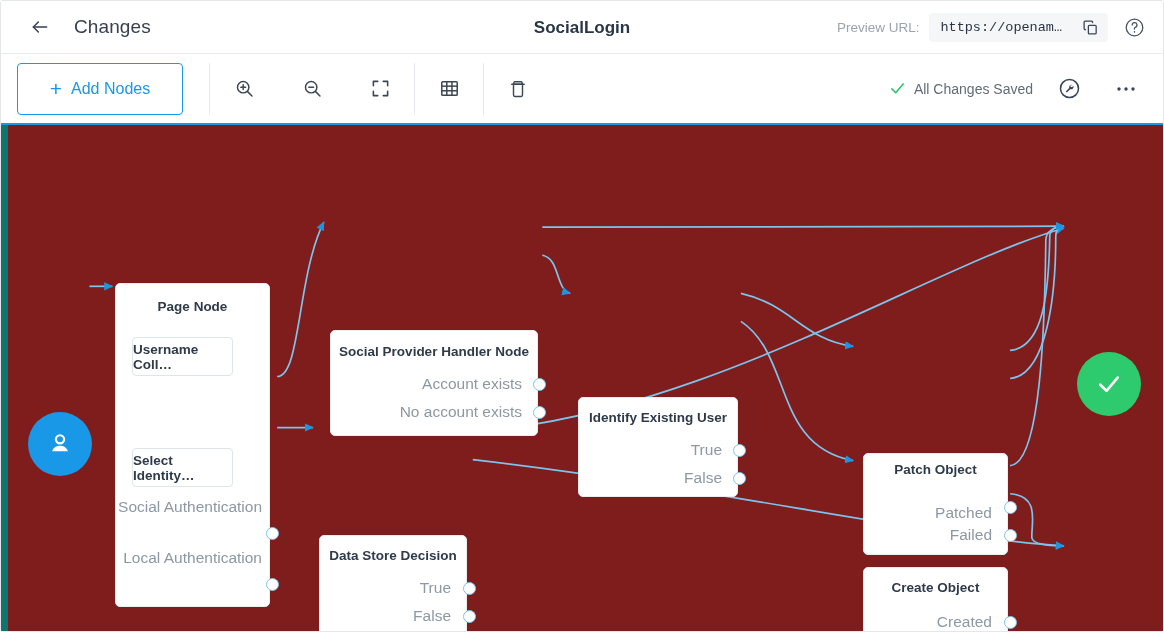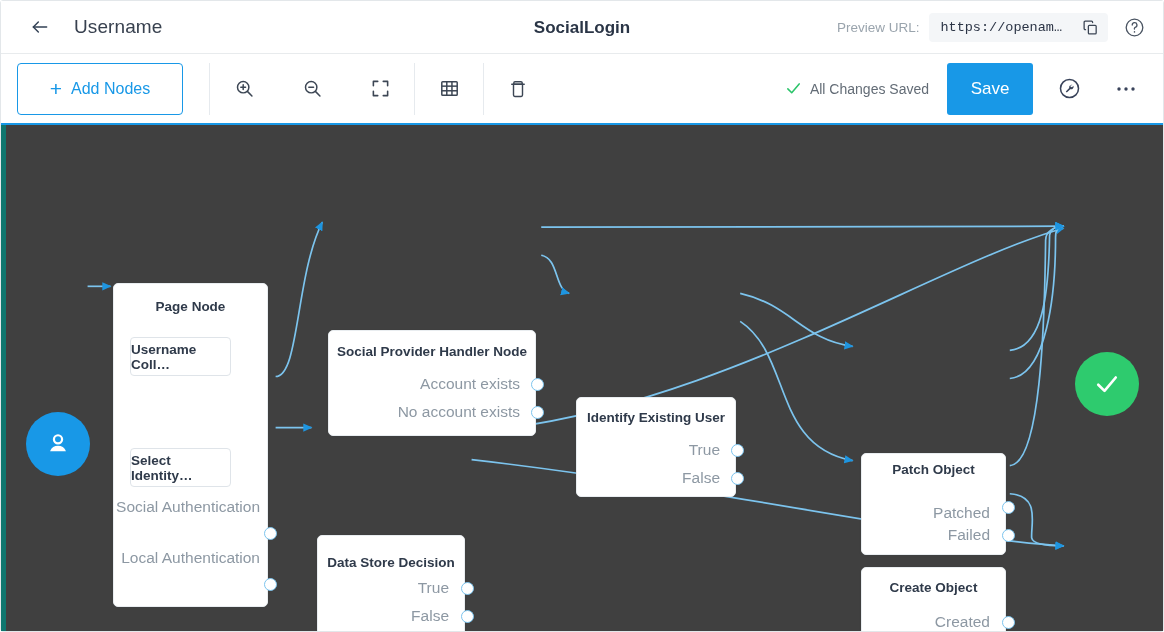--- a/index.html
+++ b/index.html
@@ -111,22 +111,22 @@
     margin-left: 26px; margin-right: 4px;
     width: 30px; height: 30px; cursor: pointer;
     display: flex; align-items: center; justify-content: center;
     color: #39435a; font-size: 21px; letter-spacing: 1.5px;
     line-height: 0.3;
   }
 
   
   .canvas {
     flex: 1 1 auto; position: relative;
-    background: #404040;
-    border-left: 5px solid #0f766e;
+    background: #7f1d1d;
+    border-left: 7px solid #0f766e;
     overflow: hidden;
   }
   .edges { position: absolute; inset: 0; width: 100%; height: 100%; }
 
   .node {
     position: absolute;
     background: #fff;
     border: 1px solid #e9edf0;
     border-radius: 5px;
     box-shadow: 0 1px 3px rgba(40,55,75,.07);
@@ -176,21 +176,21 @@
 
 <div class="app">
 
   <div class="header">
     <div class="back-btn">
       <svg width="20" height="20" viewBox="0 0 24 24" fill="none" stroke="currentColor" stroke-width="1.7" stroke-linecap="round" stroke-linejoin="round">
         <line x1="20" y1="12" x2="4" y2="12"></line>
           <polyline points="10,6 4,12 10,18"></polyline>
       </svg>
     </div>
-    <div class="breadcrumb-title">Username</div>
+    <div class="breadcrumb-title">Changes</div>
     <div class="page-title">SocialLogin</div>
 
     <div class="header-right">
       <span class="preview-label">Preview URL:</span>
       <div class="url-box">
         <span class="url-text">https://openam…</span>
         <span class="copy-icon">
           <svg width="17" height="17" viewBox="0 0 24 24" fill="none" stroke="currentColor" stroke-width="1.8" stroke-linecap="round" stroke-linejoin="round">
             <rect x="9" y="9" width="11" height="12" rx="1.3"></rect>
               <path d="M5 15H4.5A1.5 1.5 0 0 1 3 13.5V4.5A1.5 1.5 0 0 1 4.5 3h9A1.5 1.5 0 0 1 15 4.5V5"></path>
@@ -269,21 +269,20 @@
 
     <div class="save-status">
       <span class="check-glyph">
         <svg width="17" height="17" viewBox="0 0 24 24" fill="none" stroke="currentColor" stroke-width="2.2" stroke-linecap="round" stroke-linejoin="round">
             <polyline points="4,12.5 9.5,18 20,5.5"></polyline>
           </svg>
       </span>
       <span>All Changes Saved</span>
     </div>
 
-    <button class="save-btn">Save</button>
 
     <div class="tool-icon-btn">
       <svg width="23" height="23" viewBox="0 0 24 24" fill="none" stroke="currentColor" stroke-width="1.6" stroke-linecap="round" stroke-linejoin="round">
         <circle cx="12" cy="12" r="9.4"></circle>
         <path d="M15.3 8.3a2.7 2.7 0 0 0-3.6 3.3l-3.6 3.6 1.1 1.1 3.6-3.6a2.7 2.7 0 0 0 3.3-3.6l-1.5 1.5-1.4-.3-.3-1.4z" fill="currentColor" stroke="none"></path>
       </svg>
     </div>
 
     <div class="more-btn">
       <svg width="20" height="6" viewBox="0 0 20 6">
@@ -359,21 +358,21 @@
 
     <div class="node" style="left:570px; top:272px; width:160px; height:100px;">
       <div class="node-title" style="margin-top:12px">Identify Existing User</div>
     </div>
     <div class="outlabel" style="left:578px; top:316px; width:136px;">True</div>
     <div class="outlabel" style="left:578px; top:344px; width:136px;">False</div>
     <div class="port" style="left:725px; top:319px;"></div>
     <div class="port" style="left:725px; top:347px;"></div>
 
     <div class="node" style="left:311px; top:410px; width:148px; height:102px;">
-      <div class="node-title" style="margin-top:19px">Data Store Decision</div>
+      <div class="node-title" style="margin-top:12px">Data Store Decision</div>
     </div>
     <div class="outlabel" style="left:319px; top:454px; width:124px;">True</div>
     <div class="outlabel" style="left:319px; top:482px; width:124px;">False</div>
     <div class="port" style="left:455px; top:457px;"></div>
     <div class="port" style="left:455px; top:485px;"></div>
 
     <div class="node" style="left:855px; top:328px; width:145px; height:102px;">
       <div class="node-title" style="margin-top:8px">Patch Object</div>
     </div>
     <div class="outlabel" style="left:863px; top:379px; width:121px;">Patched</div>

